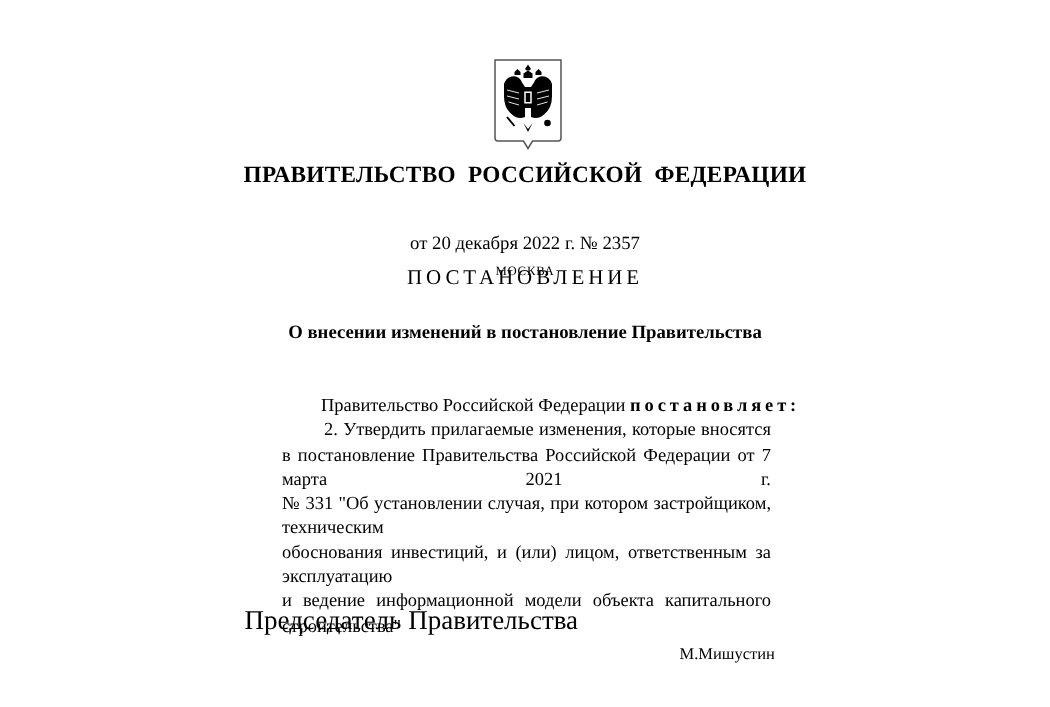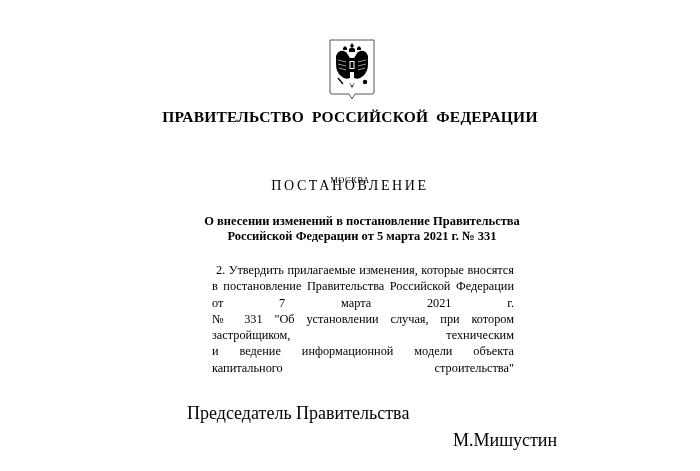--- a/index.html
+++ b/index.html
@@ -59,42 +59,42 @@
       font-weight: bold;
       line-height: 15px;
     }
     .body-text {
       position: absolute;
       left: 188px;
       width: 326px;
       font-size: 12.3px;
       line-height: 16.3px;
     }
-    .line { display: block; white-space: nowrap; padding-left: 24px; }
+    .line { display: block; white-space: nowrap; }
     .justify {
       text-align: justify;
       text-align-last: justify;
       white-space: normal;
     }
     .indent { padding-left: 28px; }
     .spaced-bold {
       font-weight: bold;
       letter-spacing: 2.6px;
     }
     .sign-left {
       left: 163px;
       top: 406px;
       font-size: 18px;
       line-height: 15.5px;
     }
     .sign-left .l2 { padding-left: 12px; }
     .sign-right {
       left: 453px;
       top: 430px;
-      font-size: 18px;
+      font-size: 11px;
     }
   </style>
 </head>
 <body>
 
 <div class="page">
 
   <svg class="emblem" viewBox="0 0 48 62">
     <path d="M2,2 L46,2 L46,54 Q46,56 44,56 L27,56 L24,61 L21,56 L4,56 Q2,56 2,54 Z" fill="#fff" stroke="#555" stroke-width="1"></path>
 
@@ -115,31 +115,35 @@
     <path d="M18,40 L24,48 L30,40 L27,44 L24,50 L21,44 Z" fill="#000"></path>
 
     <path d="M10,40 L15,46" stroke="#000" stroke-width="1.3"></path>
     <circle cx="37" cy="44" r="2.2" fill="#000"></circle>
 
     <path d="M10,22 L18,24 M10,26 L18,28 M11,30 L18,32 M38,22 L30,24 M38,26 L30,28 M37,30 L30,32" stroke="#fff" stroke-width="0.6"></path>
   </svg>
 
   <div class="abs center gov-title">ПРАВИТЕЛЬСТВО  РОССИЙСКОЙ  ФЕДЕРАЦИИ</div>
   <div class="abs center doc-type">ПОСТАНОВЛЕНИЕ</div>
+  <div class="abs center doc-date">от 20 декабря 2022 г.  № 2357</div>
   <div class="abs center doc-city">МОСКВА</div>
 
   <div class="abs center subject">
     <span class="line">О внесении изменений в постановление Правительства</span>
-    <span class="line">Российской Федерации от 5 марта 2021 г. № 331</span>
   </div>
 
   <div class="body-text" style="top:262px;">
+    <span class="line indent" style="padding-left:26px;">
+      <span>Правительство Российской Федерации </span><span class="spaced-bold">постановляет:</span>
+    </span>
     <span class="line justify indent">2. Утвердить прилагаемые изменения, которые вносятся</span>
     <span class="line justify">в постановление Правительства Российской Федерации от 7 марта 2021 г.</span>
     <span class="line justify">№ 331 "Об установлении случая, при котором застройщиком, техническим</span>
+    <span class="line justify">обоснования инвестиций, и (или) лицом, ответственным за эксплуатацию</span>
     <span class="line justify">и ведение информационной модели объекта капитального строительства"</span>
 
   </div>
 
   <div class="abs sign-left">
     <span class="line">Председатель Правительства</span>
   </div>
   <div class="abs sign-right">М.Мишустин</div>
 
 </div>

